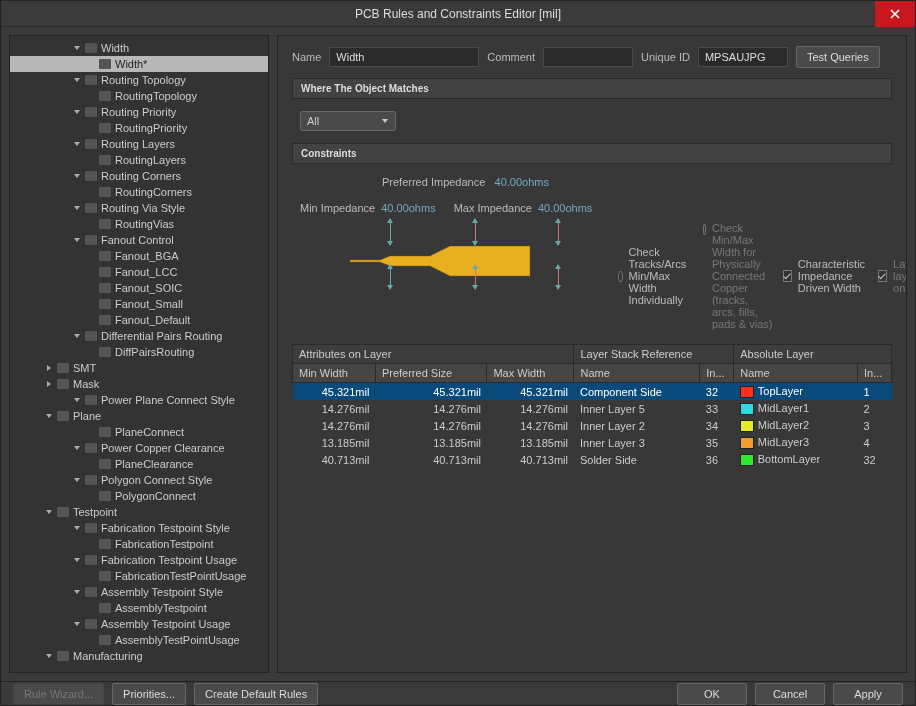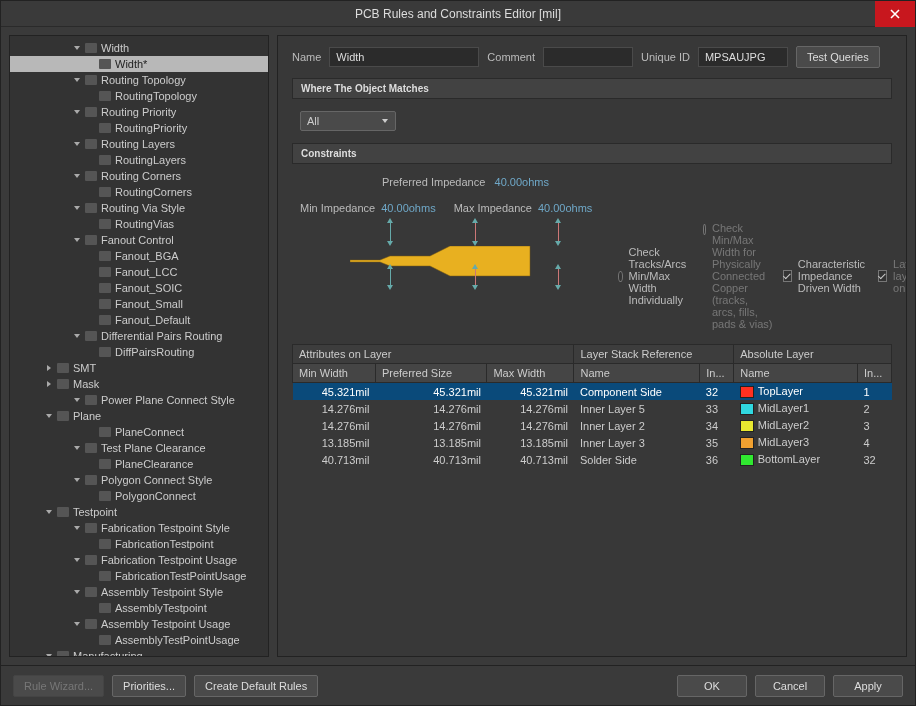--- a/index.html
+++ b/index.html
@@ -46,21 +46,21 @@
 .dim { color: #777; }
 
 .layer-table { width: 100%; border-collapse: collapse; }
 .layer-table th { background: #454545; border: 1px solid #2a2a2a; text-align: left; padding: 3px 6px; font-weight: normal; color: #ccc; font-size: 11px; }
 .layer-table th.group { background: #3d3d3d; }
 .layer-table td { padding: 2px 6px; font-size: 11px; color: #ccc; }
 .layer-table td.num { text-align: right; }
 .layer-table tr.sel td { background: #0a4a7a; color: #fff; }
 .color-swatch { width: 14px; height: 12px; display: inline-block; margin-right: 4px; vertical-align: middle; border: 1px solid #222; }
 
-.footer { height: 40px; border-top: 1px solid #222; display: flex; align-items: center; padding: 0 12px; gap: 8px; }
+.footer { height: 24px; border-top: 1px solid #222; display: flex; align-items: center; padding: 0 12px; gap: 8px; }
 .footer .spacer { flex: 1; }
 
 
 .trace-diagram { width: 210px; height: 70px; position: relative; }
 .trace-shape { position: absolute; left: 10px; top: 26px; }
 .arrow-v { position: absolute; width: 1px; background: #6aa; }
 .arrow-v::before, .arrow-v::after { content:""; position:absolute; left:-3px; width:0;height:0;border-left:3px solid transparent;border-right:3px solid transparent; }
 .arrow-v::before { top:-4px; border-bottom:5px solid #6aa; }
 .arrow-v::after { bottom:-4px; border-top:5px solid #6aa; }
 
@@ -314,21 +314,21 @@
         </div>
         <div class="tree-item ind-2">
           <span class="expander">
             <svg viewBox="0 0 8 8">
               <path d="M1 2 L4 6 L7 2" fill="#aaa"></path>
             </svg>
           </span>
           <span class="icon">
             <span class="rule-icon"></span>
           </span>
-          <span class="label">Test Plane Clearance</span>
+          <span class="label">Power Copper Clearance</span>
         </div>
         <div class="tree-item ind-3">
           <span class="expander"></span>
           <span class="icon">
             <span class="rule-icon"></span>
           </span>
           <span class="label">PlaneClearance</span>
         </div>
         <div class="tree-item ind-2">
           <span class="expander">

